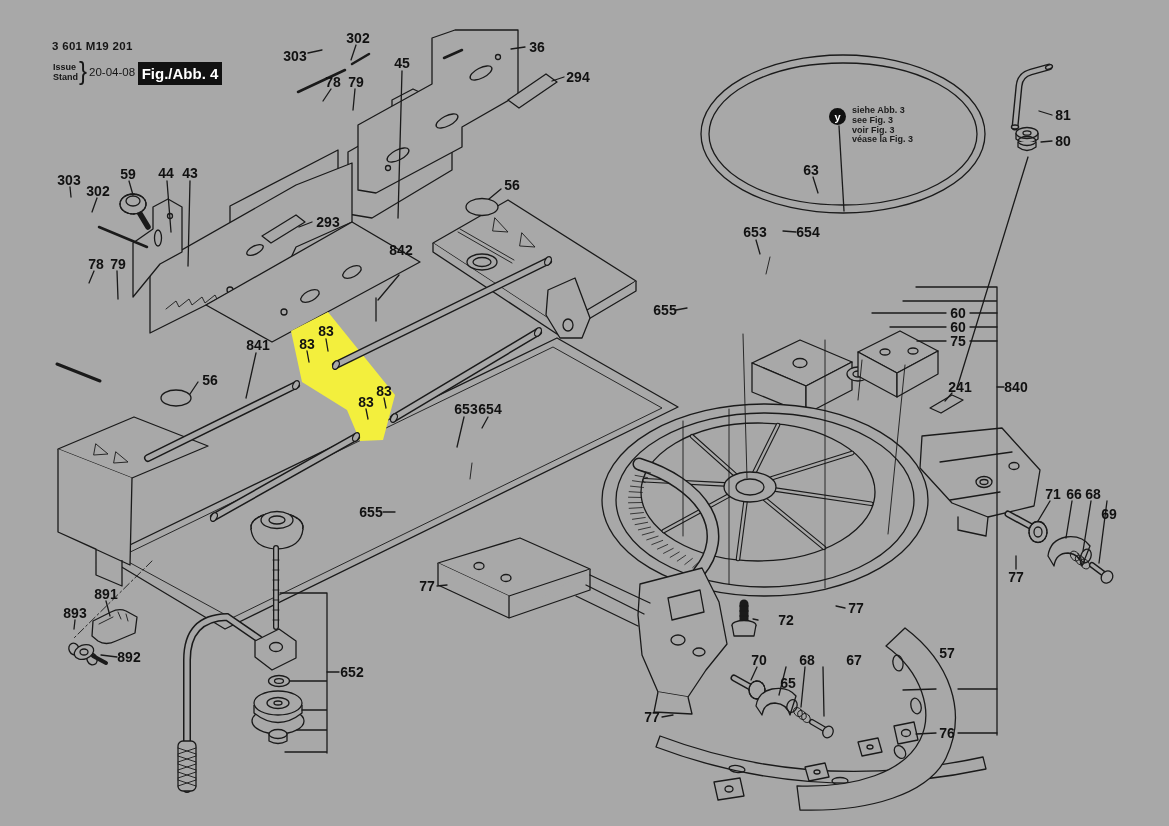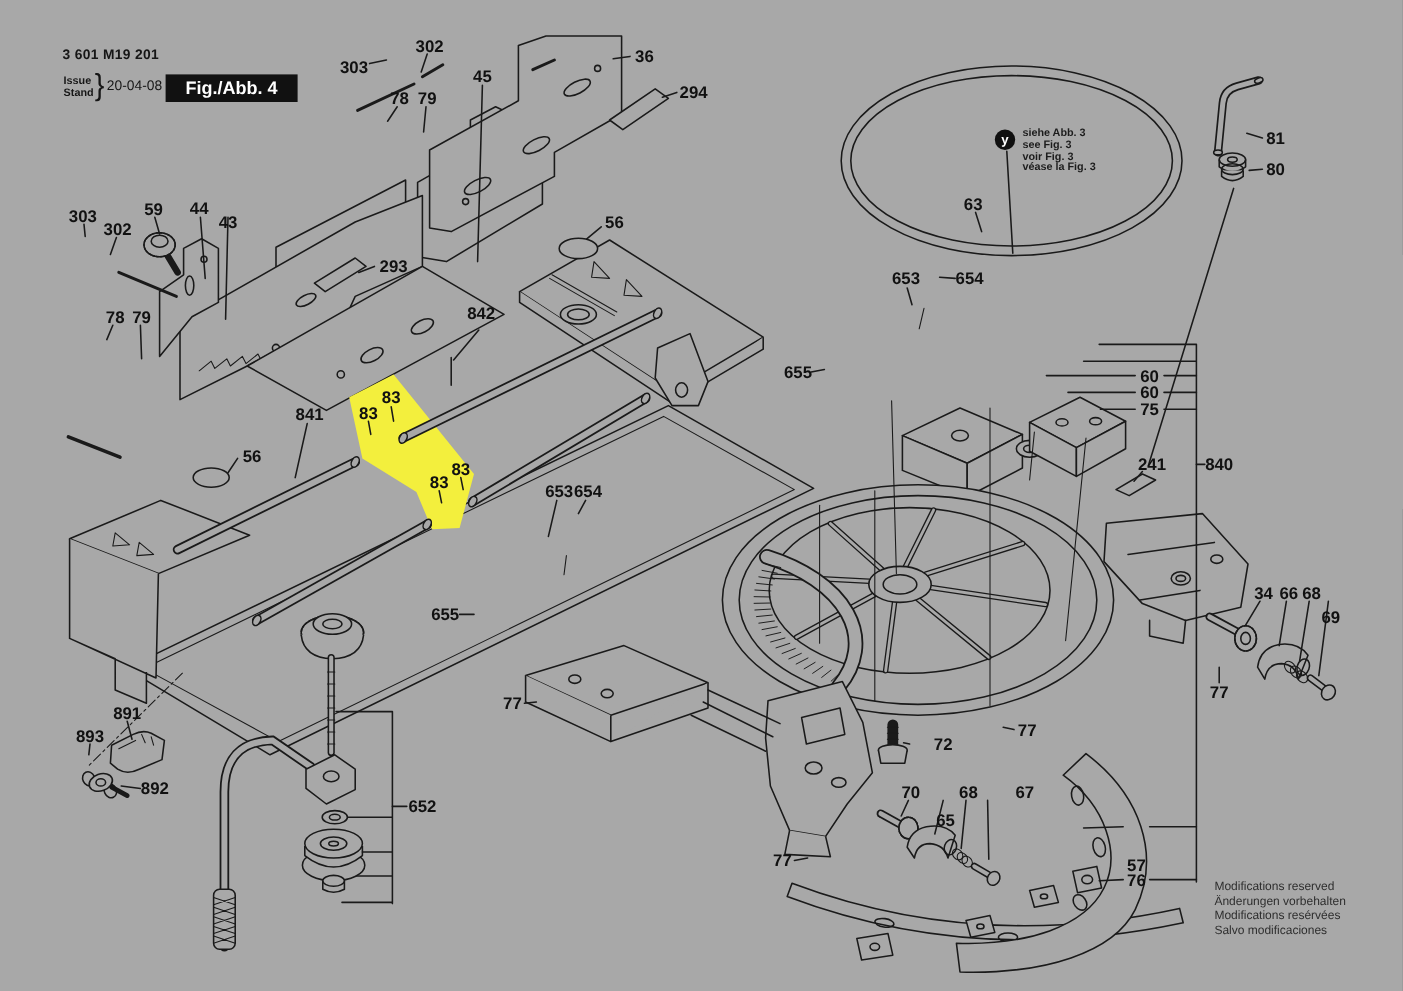--- a/index.html
+++ b/index.html
@@ -17,21 +17,21 @@
   .blk{stroke:var(--ln);fill:none;stroke-linecap:round;}
   .hl{fill:var(--hl);stroke:none;}
   
   .plabel{position:absolute;transform:translate(-50%,-50%);font-size:14px;font-weight:bold;
           white-space:nowrap;line-height:14px;color:#111;}
   #product-code{position:absolute;left:52px;top:40px;font-size:11.5px;font-weight:bold;letter-spacing:.3px;}
   #issue-block{position:absolute;left:53px;top:58px;display:flex;align-items:center;}
   #issue-block .iss{font-size:9px;line-height:10px;font-weight:bold;}
   #issue-block .brace{font-size:24px;font-weight:400;margin:0 2px 0 1px;transform:scaleY(1.05);}
   #issue-block .date{font-size:11.5px;font-weight:normal;}
-  #fig-box{position:absolute;left:138px;top:62px;width:110px;height:23px;background:var(--boxbg);
+  #fig-box{position:absolute;left:138px;top:62px;width:84px;height:23px;background:var(--boxbg);
            color:var(--boxtx);font-size:15px;font-weight:bold;display:flex;align-items:center;justify-content:center;}
   #callout-note{position:absolute;left:852px;top:106px;font-size:9px;line-height:9.8px;font-weight:bold;color:#1c1c1c;}
   #callout-y{position:absolute;left:829px;top:108px;width:17px;height:17px;border-radius:50%;background:#101010;
              color:#fff;font-size:11px;font-weight:bold;display:flex;align-items:center;justify-content:center;}
   #footer-note{position:absolute;left:1012px;top:734px;font-size:10px;line-height:12px;color:#2e2e2e;}
   #labels-layer{position:absolute;left:0;top:0;width:100%;height:100%;pointer-events:none;}
 </style>
 </head>
 <body>
 
@@ -490,78 +490,72 @@
 <div id="fig-box">Fig./Abb. 4</div>
 
 <div id="callout-y">y</div>
 <div id="callout-note">
   <div>siehe Abb. 3</div>
   <div>see Fig. 3</div>
   <div>voir Fig. 3</div>
   <div>véase la Fig. 3</div>
 </div>
 
-<div id="footer-note">
-  <div>Modifications reserved</div>
-  <div>Änderungen vorbehalten</div>
-  <div>Modifications resérvées</div>
-  <div>Salvo modificaciones</div>
-</div>
 
 <div id="labels-layer">
       <div class="plabel" style="left: 295px; top: 56px;">303</div>
       <div class="plabel" style="left: 358px; top: 38px;">302</div>
       <div class="plabel" style="left: 402px; top: 63px;">45</div>
       <div class="plabel" style="left: 537px; top: 47px;">36</div>
       <div class="plabel" style="left: 578px; top: 77px;">294</div>
       <div class="plabel" style="left: 333px; top: 82px;">78</div>
       <div class="plabel" style="left: 356px; top: 82px;">79</div>
       <div class="plabel" style="left: 128px; top: 174px;">59</div>
       <div class="plabel" style="left: 166px; top: 173px;">44</div>
-      <div class="plabel" style="left: 190px; top: 173px; margin-top: 12px;">43</div>
+      <div class="plabel" style="left: 190px; top: 173px;">43</div>
       <div class="plabel" style="left: 69px; top: 180px;">303</div>
       <div class="plabel" style="left: 98px; top: 191px;">302</div>
       <div class="plabel" style="left: 328px; top: 222px;">293</div>
       <div class="plabel" style="left: 96px; top: 264px;">78</div>
       <div class="plabel" style="left: 118px; top: 264px;">79</div>
       <div class="plabel" style="left: 210px; top: 380px;">56</div>
-      <div class="plabel" style="left: 401px; top: 261px;">842</div>
+      <div class="plabel" style="left: 401px; top: 250px;">842</div>
       <div class="plabel" style="left: 258px; top: 345px;">841</div>
       <div class="plabel" style="left: 307px; top: 344px;">83</div>
       <div class="plabel" style="left: 326px; top: 331px;">83</div>
       <div class="plabel" style="left: 366px; top: 402px;">83</div>
       <div class="plabel" style="left: 384px; top: 391px;">83</div>
       <div class="plabel" style="left: 512px; top: 185px;">56</div>
       <div class="plabel" style="left: 466px; top: 409px;">653</div>
       <div class="plabel" style="left: 490px; top: 409px;">654</div>
       <div class="plabel" style="left: 371px; top: 512px;">655</div>
       <div class="plabel" style="left: 755px; top: 232px;">653</div>
       <div class="plabel" style="left: 808px; top: 232px;">654</div>
       <div class="plabel" style="left: 665px; top: 310px;">655</div>
       <div class="plabel" style="left: 811px; top: 170px;">63</div>
       <div class="plabel" style="left: 1063px; top: 115px;">81</div>
       <div class="plabel" style="left: 1063px; top: 141px;">80</div>
       <div class="plabel" style="left: 958px; top: 313px;">60</div>
       <div class="plabel" style="left: 958px; top: 327px;">60</div>
       <div class="plabel" style="left: 958px; top: 341px; text-align: right;">75</div>
       <div class="plabel" style="left: 960px; top: 387px;">241</div>
       <div class="plabel" style="left: 1016px; top: 387px;">840</div>
-      <div class="plabel" style="left: 1053px; top: 494px;">34</div>
+      <div class="plabel" style="left: 1053px; top: 494px;">71</div>
       <div class="plabel" style="left: 1074px; top: 494px;">66</div>
       <div class="plabel" style="left: 1093px; top: 494px;">68</div>
       <div class="plabel" style="left: 1109px; top: 514px;">69</div>
       <div class="plabel" style="left: 1016px; top: 577px;">77</div>
       <div class="plabel" style="left: 427px; top: 586px;">77</div>
       <div class="plabel" style="left: 770px; top: 620px; margin-left: 16px;">72</div>
       <div class="plabel" style="left: 856px; top: 608px;">77</div>
       <div class="plabel" style="left: 759px; top: 660px;">70</div>
       <div class="plabel" style="left: 788px; top: 683px;">65</div>
       <div class="plabel" style="left: 807px; top: 660px;">68</div>
       <div class="plabel" style="left: 825px; top: 660px; margin-left: 29px;">67</div>
-      <div class="plabel" style="left: 947px; top: 721px; text-align: center;">57</div>
+      <div class="plabel" style="left: 947px; top: 653px; text-align: center;">57</div>
       <div class="plabel" style="left: 947px; top: 733px;">76</div>
       <div class="plabel" style="left: 652px; top: 717px;">77</div>
       <div class="plabel" style="left: 106px; top: 594px;">891</div>
       <div class="plabel" style="left: 75px; top: 613px;">893</div>
       <div class="plabel" style="left: 129px; top: 657px;">892</div>
       <div class="plabel" style="left: 352px; top: 672px;">652</div>
     </div>
 
 </div>
 

